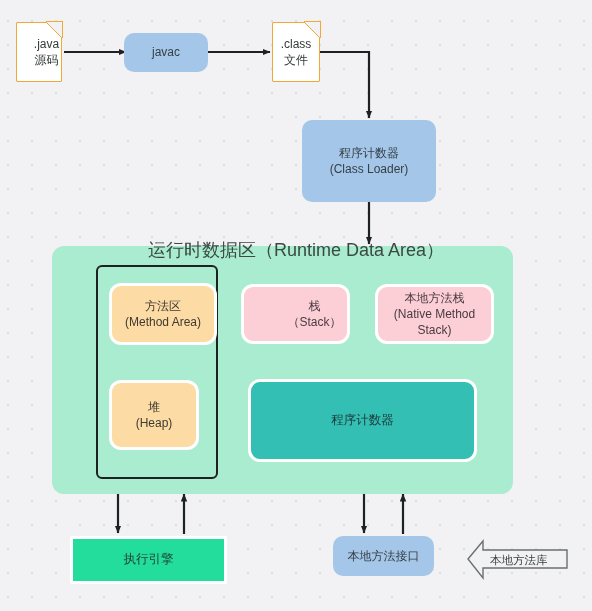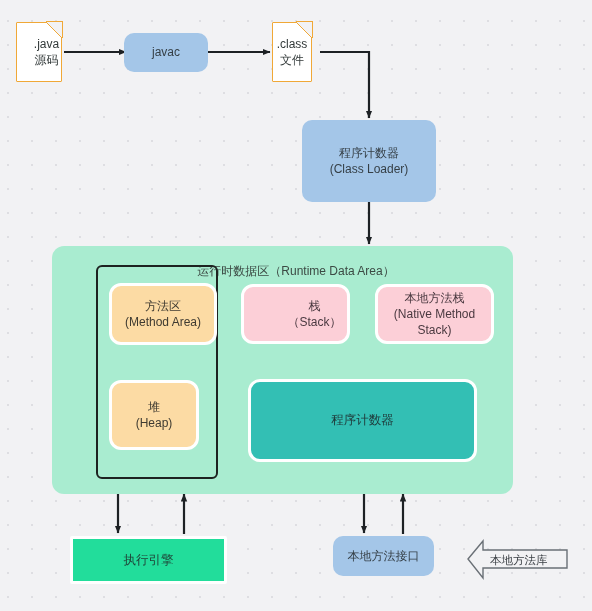--- a/index.html
+++ b/index.html
@@ -65,23 +65,23 @@
     color: #353f46;
   }
   .green-area {
     background: #a9ecd0;
     border-radius: 12px;
   }
   .rda-title {
     position: absolute;
     left: 0;
     right: 0;
-    top: 263px;
+    top: 238px;
     text-align: center;
-    font-size: 12px;
+    font-size: 18px;
     color: #3c4a44;
   }
   .blackbox {
     position: absolute;
     border: 2px solid #1d2220;
     border-radius: 6px;
     background: transparent;
   }
   .orange-card {
     background: #fcdba4;
@@ -103,20 +103,21 @@
     border-radius: 12px;
     font-size: 12.5px;
     color: #1f3a3a;
   }
   .green-rect {
     background: #22dd9b;
     border: 3px solid #ffffff;
     border-radius: 2px;
     font-size: 12.5px;
     color: #1f3f35;
+    font-family: Liberation Mono, monospace;
   }
   svg.lines {
     position: absolute;
     left: 0;
     top: 0;
     width: 592px;
     height: 611px;
     pointer-events: none;
   }
   .callout-label {
@@ -161,21 +162,21 @@
   <div class="node filebox" style="left:16px; top:22px; width:46px; height:60px;padding-left:15px;">
     <span class="fold"></span>
     <span class="l1">.java</span>
     <span class="l2">源码</span>
   </div>
 
   <div class="node blue-round" style="left:124px; top:33px; width:84px; height:39px;">
     <span class="l1">javac</span>
   </div>
 
-  <div class="node filebox" style="left:272px; top:22px; width:40px; height:60px;">
+  <div class="node filebox" style="left:272px; top:22px; width:48px; height:60px;">
     <span class="fold"></span>
     <span class="l1">.class</span>
     <span class="l2">文件</span>
   </div>
 
   <div class="node blue-round" style="left:302px; top:120px; width:134px; height:82px;">
     <span class="l1">程序计数器</span>
     <span class="l2">(Class Loader)</span>
   </div>
 

